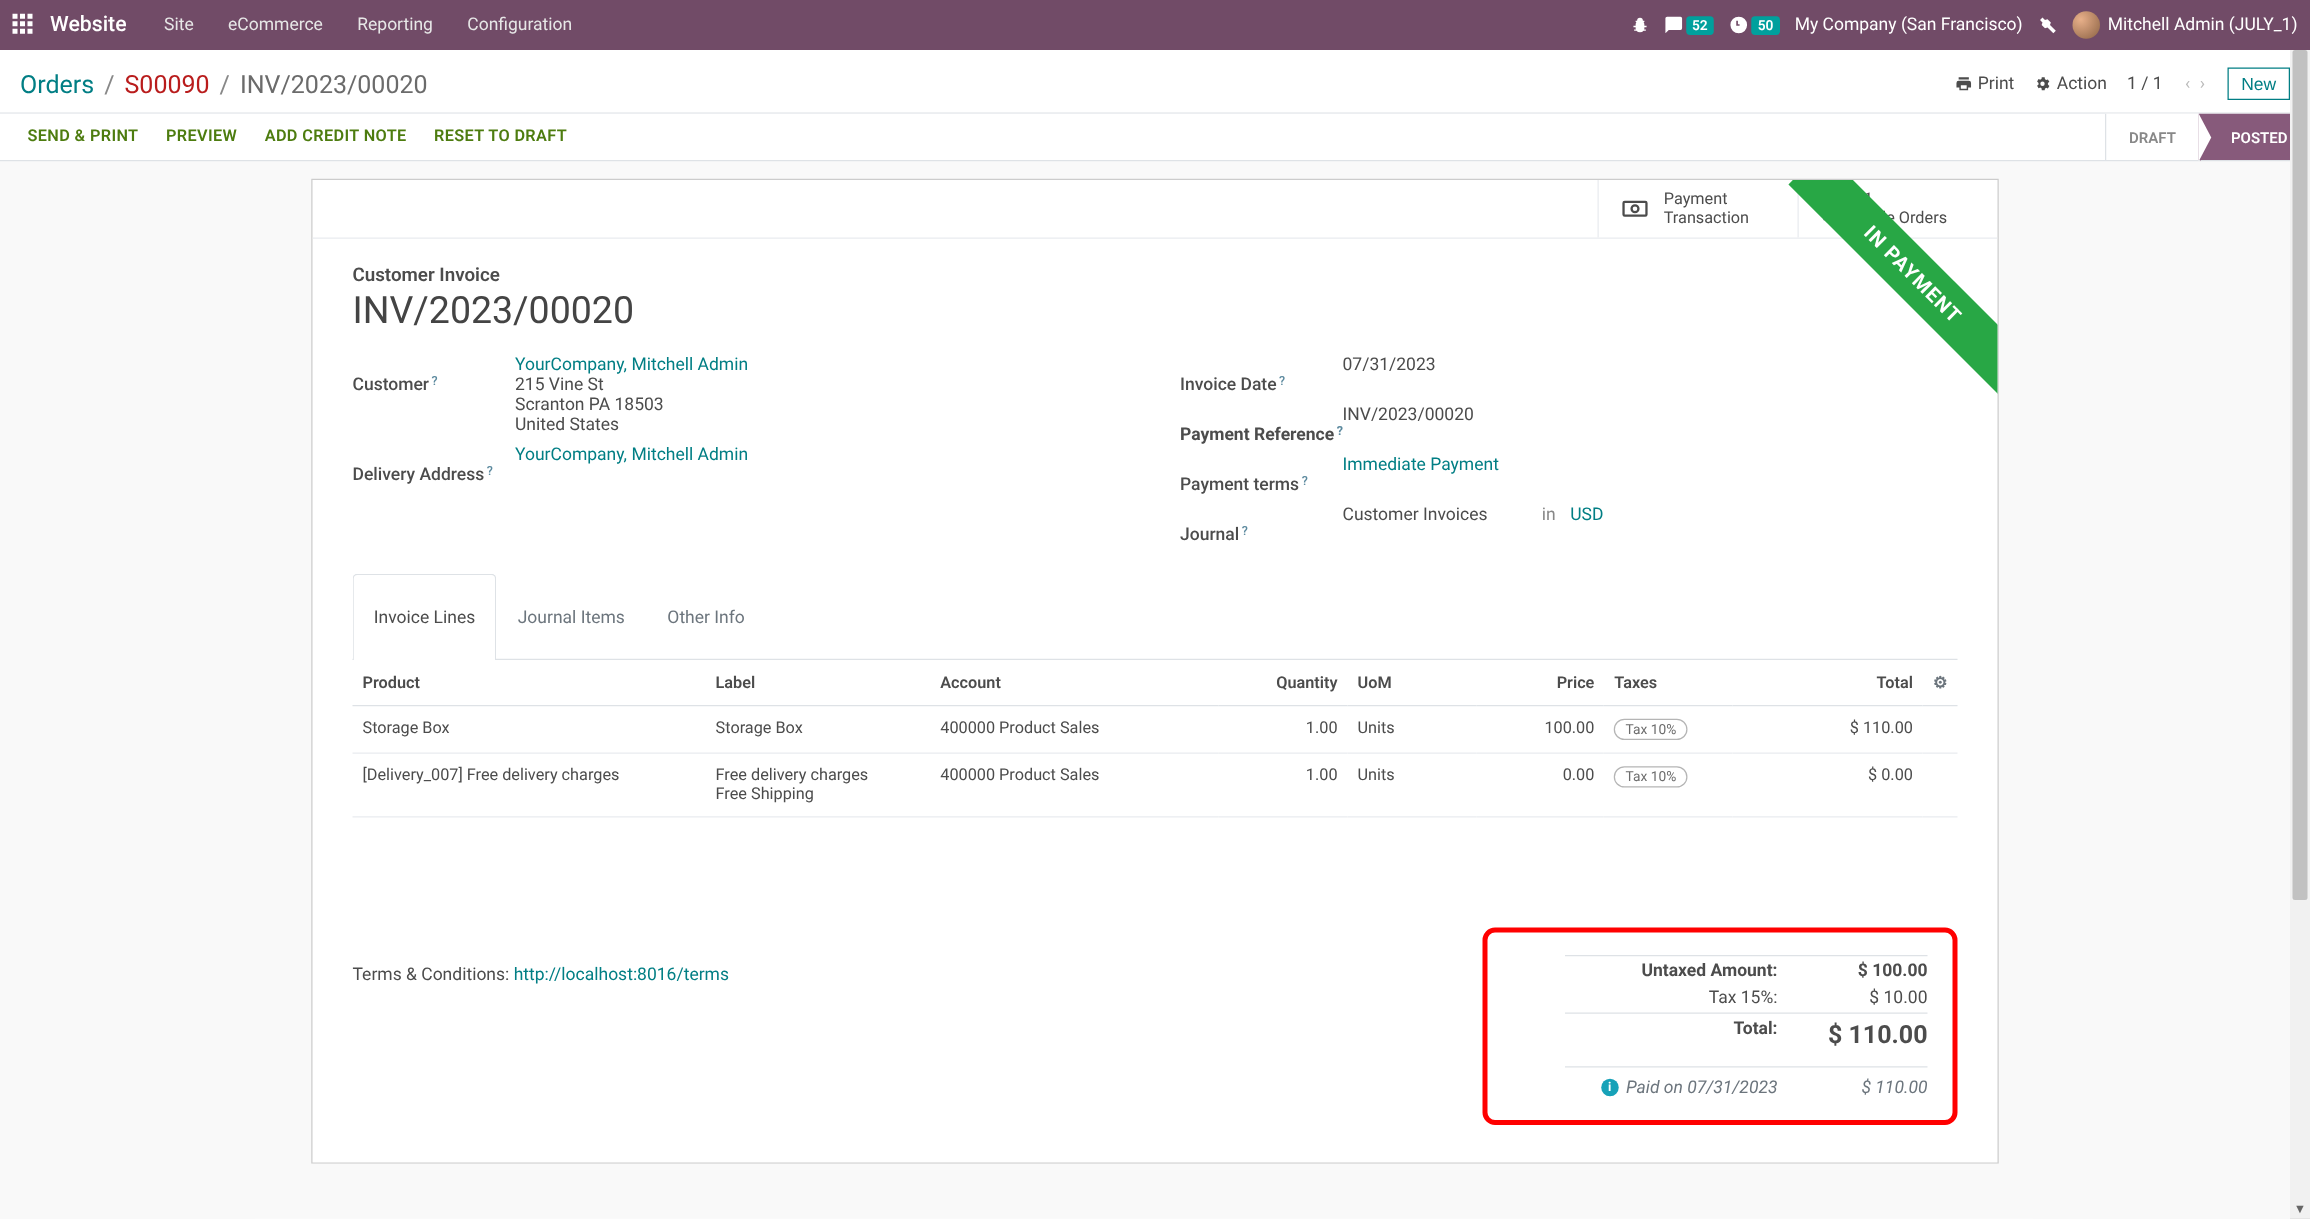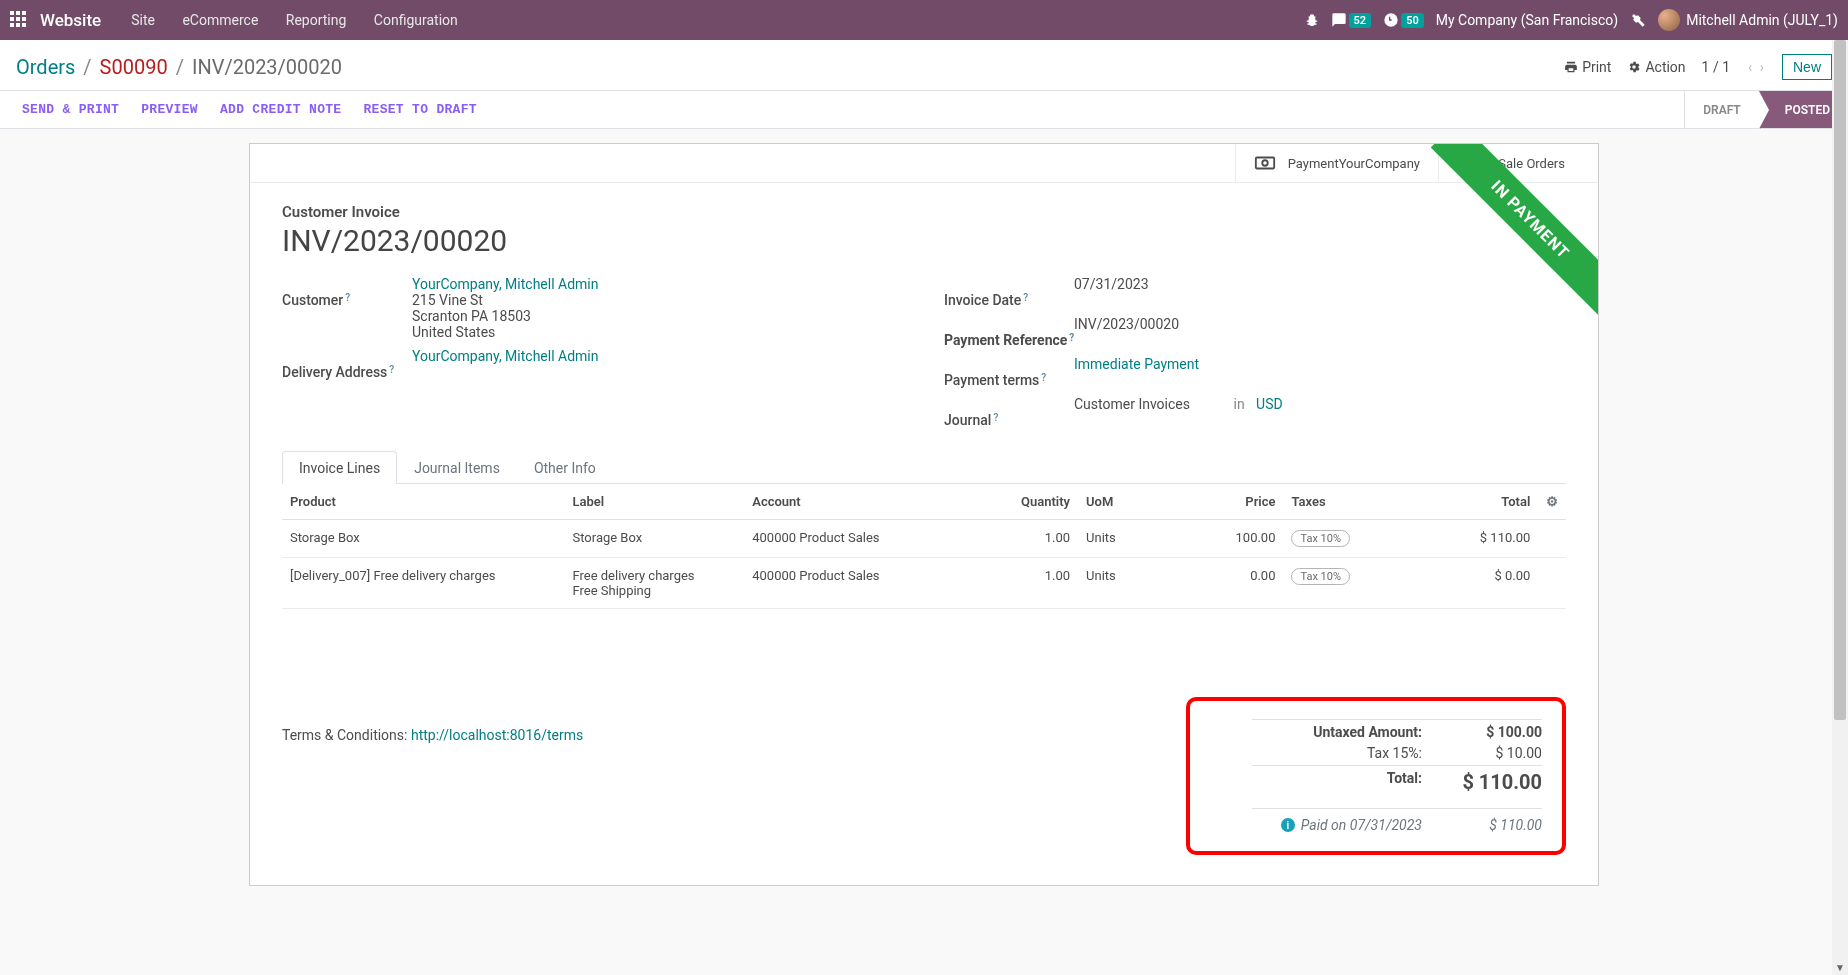--- a/index.html
+++ b/index.html
@@ -27,55 +27,55 @@
 .control-row { display: flex; justify-content: space-between; align-items: center; padding-bottom: 10px; }
 .control-right .btn-new { border: 1px solid #017e84; color: #017e84; padding: 4px 10px; background: #fff; font-size: 14px; cursor:pointer; }
 .control-right .txt { color: #4c4c4c; }
 .control-right .pager-arrows { color: #bbb; }
 .control-right .pager-arrows span { cursor: pointer; padding: 0 2px;}
 .control-right .icon-btn { display:flex; align-items:center; gap:4px; color:#4c4c4c; cursor:pointer;}
 
 
 .action-row { display: flex; align-items: stretch; background: #fff; border-bottom: 1px solid #dee2e6; height: 38px; }
 .action-row .actions { display: flex; align-items: center; gap: 22px; padding-left: 22px; }
-.action-row .actions a { color: #8b5cf6; font-weight: 600; font-size: 13px; cursor:pointer; letter-spacing: 0.3px; font-family: Liberation Mono, monospace;}
+.action-row .actions a { color: #4d7c0f; font-weight: 600; font-size: 13px; cursor:pointer; letter-spacing: 0.3px;}
 .action-row .status-arrow { margin-left: auto; display: flex; align-items: stretch; }
 .status-step { display:flex; align-items:center; padding: 0 18px; font-size: 12px; font-weight: 600; position:relative; }
 .status-step.draft { background:#fff; color:#888; border-left:1px solid #dee2e6;}
 .status-step.draft::after { content:""; position:absolute; right:-10px; top:0; border-top:19px solid transparent; border-bottom:19px solid transparent; border-left:10px solid #fff; z-index:2;}
 .status-step.draft::before { content:""; position:absolute; right:-11px; top:0; border-top:19px solid transparent; border-bottom:19px solid transparent; border-left:10px solid #875a7b; z-index:1;}
 .status-step.posted { background:#875a7b; color:#fff; padding-left:26px;}
 
 
 .sheet-wrap { max-width: 1350px; margin: 14px auto 0 auto; background: #fff; border: 1px solid #ccc; position: relative; overflow: hidden;}
 .stat-btns { display: flex; justify-content: flex-end; border-bottom: 1px solid #e9ecef; }
 .stat-btn { border-left: 1px solid #e9ecef; padding: 8px 18px; display: flex; align-items: center; gap: 12px; min-width: 160px; cursor:pointer;}
 .stat-btn .ic { width: 22px; height: 22px; }
-.stat-btn .lbls { display: flex; font-size: 13px; color:#4c4c4c;}
+.stat-btn .lbls { display: flex; flex-direction: column; font-size: 13px; color:#4c4c4c;}
 
 .ribbon { position: absolute; top: 56px; right: -54px; transform: rotate(45deg); background: #28a745; color: #fff; font-weight: 700; font-size: 16px; padding: 10px 70px; letter-spacing: 1px;}
 
 .sheet-body { padding: 20px 32px 8px 32px; }
 .doc-sub { font-size: 15px; font-weight: 600; margin-bottom: 2px;}
 .doc-title { font-size: 30px; color: #444; margin-bottom: 18px;}
 
 .two-col { display: flex; gap: 40px; }
 .col { flex: 1; }
 .fld { display: flex; margin-bottom: 8px; }
 .fld .lbl { width: 130px; color: #4c4c4c; font-weight: 500; position:relative;margin-top:16px;}
 .fld .lbl.bold { font-weight: 700; }
 .fld .lbl .q { color: #5b899e; font-size: 10px; position: relative; top:-4px; left:2px;}
 .fld .val { flex: 1; color: #4c4c4c; }
 .fld .val a { color: #017e84; text-decoration: none; cursor:pointer;}
 .fld .val .addr { color:#4c4c4c;}
 .journal-row .in-txt { color:#888; margin: 0 8px 0 40px;}
 
 
 .tabs { display: flex; border-bottom: 1px solid #dee2e6; margin-top: 14px;}
-.tab { padding: 8px 16px; border: 1px solid transparent; border-bottom: none; color: #6c757d; cursor:pointer; position:relative; top:1px;}
+.tab { padding: 26px 16px; border: 1px solid transparent; border-bottom: none; color: #6c757d; cursor:pointer; position:relative; top:1px;}
 .tab.active { border-color: #dee2e6; background: #fff; color: #4c4c4c; border-top-left-radius:4px; border-top-right-radius:4px;}
 
 
 table.lines { width: 100%; border-collapse: collapse; margin-top: 0;}
 table.lines th { text-align: left; padding: 10px 8px; font-weight: 600; color:#4c4c4c; border-bottom: 1px solid #dee2e6; font-size: 13px;}
 table.lines th.r, table.lines td.r { text-align: right; }
 table.lines th.l, table.lines td.l { text-align: left; }
 table.lines td { padding: 10px 8px; border-bottom: 1px solid #e9ecef; vertical-align: top; font-size: 13px;}
 .tax-tag { display:inline-block; border:1px solid #b5b5b5; border-radius: 10px; padding: 1px 8px; font-size: 11px; color:#6c6c6c;}
 .opt-cog { cursor:pointer; color:#6c757d;}
@@ -201,21 +201,21 @@
 
 <div class="sheet-wrap">
   <div class="stat-btns">
     <div class="stat-btn">
       <svg class="ic" viewBox="0 0 24 24" fill="none" stroke="#4c4c4c" stroke-width="2">
           <rect x="2" y="6" width="20" height="12" rx="1"></rect>
           <circle cx="12" cy="12" r="3"></circle>
         </svg>
       <div class="lbls">
           <span>Payment</span>
-          <span>YourCompany</span>
+          <span>Transaction</span>
         </div>
     </div>
     <div class="stat-btn">
       <svg class="ic" viewBox="0 0 24 24" fill="none" stroke="#4c4c4c" stroke-width="2">
           <path d="M17 3l4 4L7 21H3v-4z"></path>
         </svg>
       <div class="lbls">
           <span>1</span>
           <span>Sale Orders</span>
         </div>

